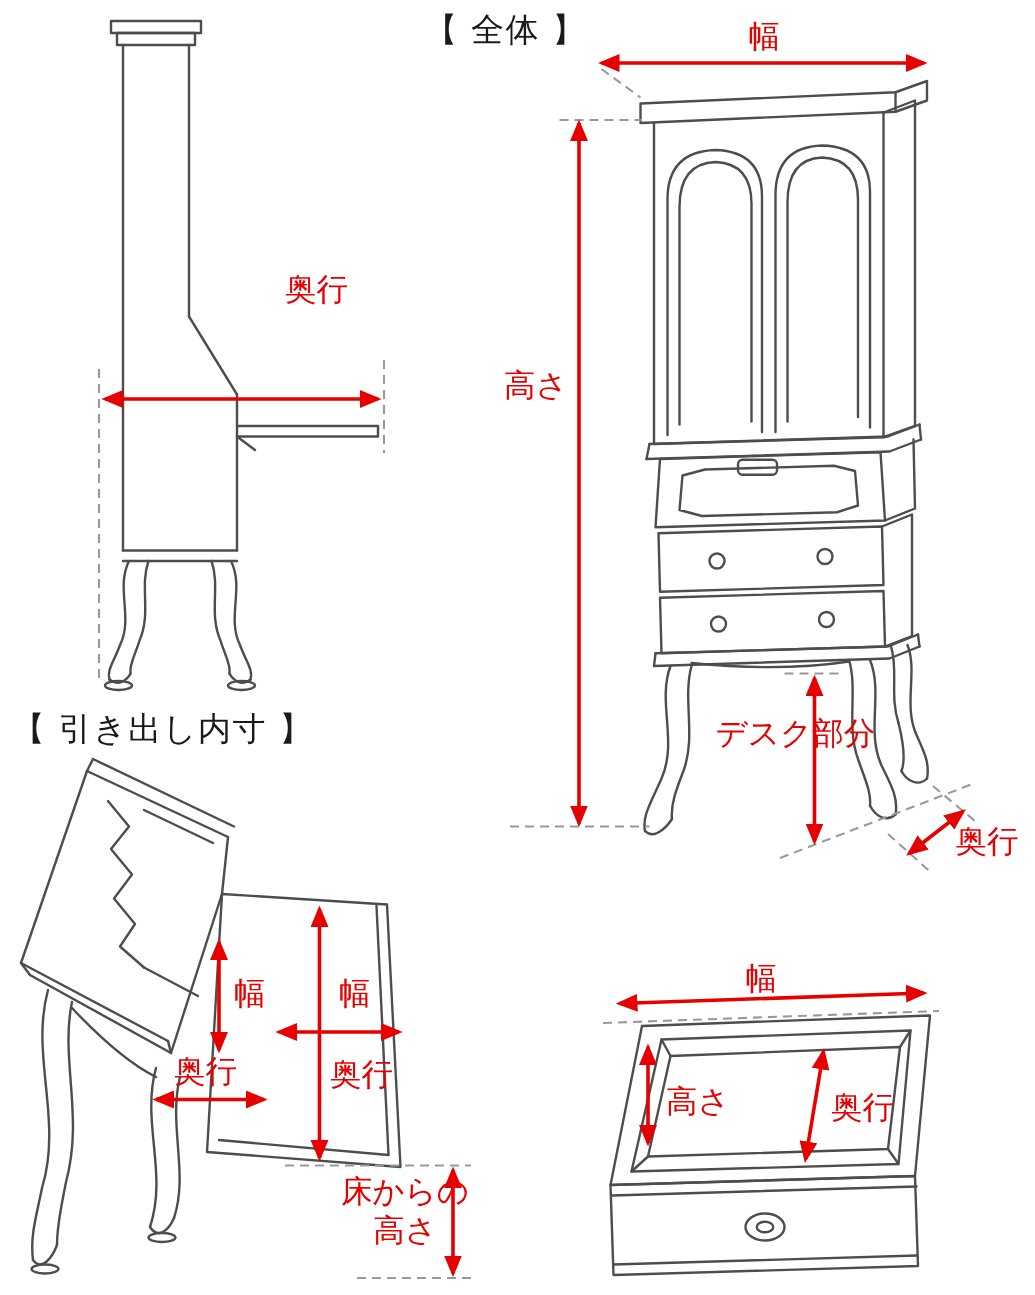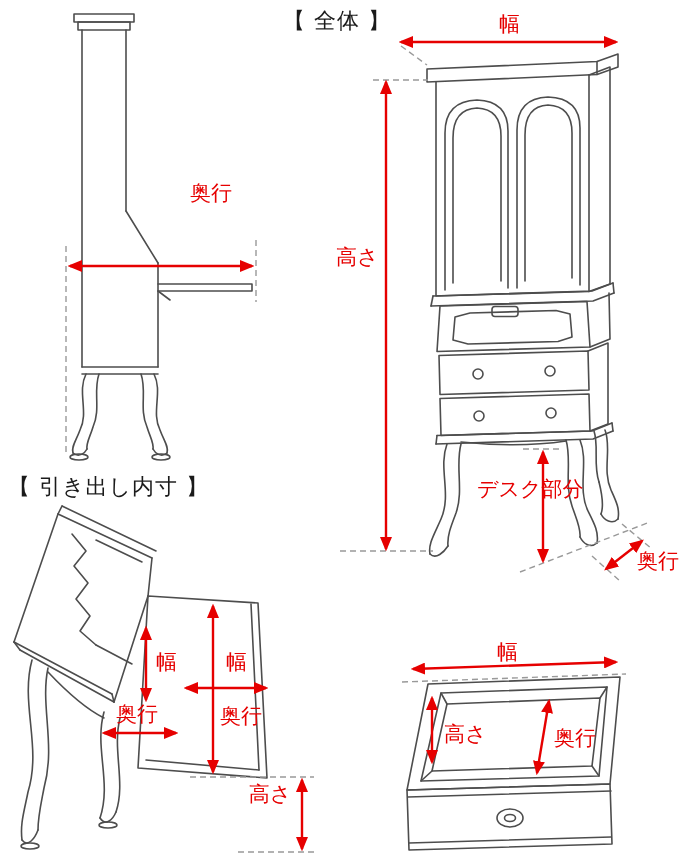--- a/index.html
+++ b/index.html
@@ -178,20 +178,21 @@
   <div class="lbl red" style="left:336px; top:245px;">高さ</div>
   <div class="lbl red" style="left:477px; top:477px;">デスク部分</div>
   <div class="lbl red" style="left:637px; top:549px;">奥行</div>
 
   <div class="lbl heading" style="left:8px; top:474px;">【 引き出し内寸 】</div>
   <div class="lbl red" style="left:156px; top:650px;">幅</div>
   <div class="lbl red" style="left:116px; top:702px;">奥行</div>
   <div class="lbl red" style="left:226px; top:650px;">幅</div>
   <div class="lbl red" style="left:220px; top:704px;">奥行</div>
   <div class="lbl red center" style="left:222px; top:782px; width:96px;">
+    <span class="line">床からの</span>
     <span class="line">高さ</span>
   </div>
 
   <div class="lbl red" style="left:497px; top:640px;">幅</div>
   <div class="lbl red" style="left:444px; top:722px;">高さ</div>
   <div class="lbl red" style="left:554px; top:726px;">奥行</div>
 
 </div>
 
 </body></html>

